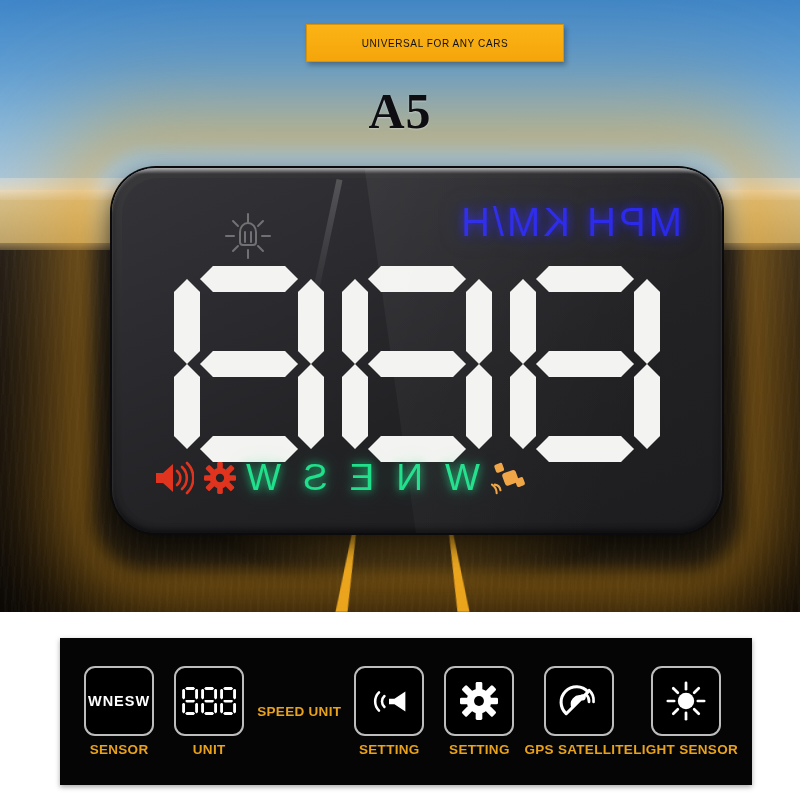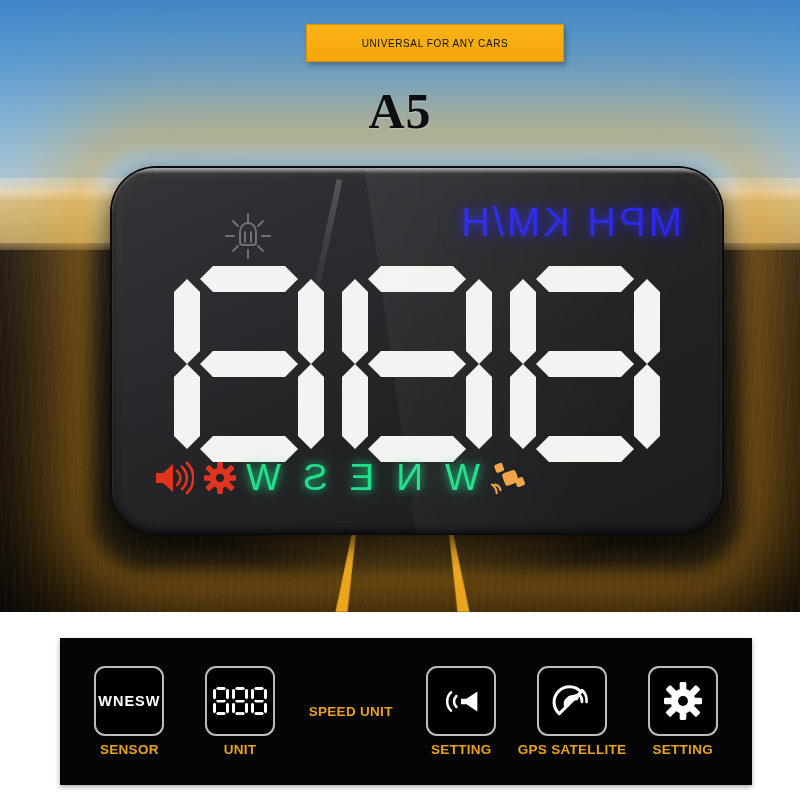--- a/index.html
+++ b/index.html
@@ -323,46 +323,64 @@
           <path d="M40 7 L40 29 L28 21 h-6 v-6 h6 z" fill="#fff"></path>
           <path d="M17 12 a8 8 0 0 0 0 12" stroke="#fff" stroke-width="2.8" fill="none" stroke-linecap="round"></path>
           <path d="M11 8  a14 14 0 0 0 0 20" stroke="#fff" stroke-width="2.8" fill="none" stroke-linecap="round"></path>
         </svg>
       </div>
       <div class="celllabel">SETTING</div>
     </div>
 
     <div class="cell">
       <div class="cellbox">
-        <svg viewBox="0 0 44 44" width="40" height="40">
-          <path d="M8 36 a17 17 0 1 1 24 -24 z" fill="none" stroke="#fff" stroke-width="3.4" stroke-linejoin="round"></path>
-          <path d="M14 30 a10 10 0 0 1 12 -14 z" fill="#fff"></path>
-          <circle cx="26" cy="18" r="3.4" fill="#fff"></circle>
-          <path d="M30 15 a10 10 0 0 1 3 8" stroke="#fff" stroke-width="3" fill="none" stroke-linecap="round"></path>
-          <path d="M33 10 a16 16 0 0 1 5 13" stroke="#fff" stroke-width="3" fill="none" stroke-linecap="round"></path>
-        </svg>
-      </div>
-      <div class="celllabel">GPS SATELLITE</div>
-    </div>
-
-    <div class="cell">
-      <div class="cellbox">
         <svg viewBox="0 0 40 40" width="38" height="38">
           <g fill="#fff">
             <circle cx="20" cy="20" r="13"></circle>
             <rect x="16.5" y="0" width="7" height="10" rx="1.5"></rect>
             <rect x="16.5" y="30" width="7" height="10" rx="1.5"></rect>
             <rect x="0" y="16.5" width="10" height="7" rx="1.5"></rect>
             <rect x="30" y="16.5" width="10" height="7" rx="1.5"></rect>
             <rect x="4" y="4" width="7" height="10" rx="1.5" transform="rotate(-45 7.5 9)"></rect>
             <rect x="29" y="26" width="7" height="10" rx="1.5" transform="rotate(-45 32.5 31)"></rect>
             <rect x="29" y="4" width="7" height="10" rx="1.5" transform="rotate(45 32.5 9)"></rect>
             <rect x="4" y="26" width="7" height="10" rx="1.5" transform="rotate(45 7.5 31)"></rect>
           </g>
           <circle cx="20" cy="20" r="5.2" fill="#000"></circle>
         </svg>
       </div>
       <div class="celllabel">SETTING</div>
     </div>
 
+    <div class="cell">
+      <div class="cellbox">
+        <svg viewBox="0 0 44 44" width="40" height="40">
+          <path d="M8 36 a17 17 0 1 1 24 -24 z" fill="none" stroke="#fff" stroke-width="3.4" stroke-linejoin="round"></path>
+          <path d="M14 30 a10 10 0 0 1 12 -14 z" fill="#fff"></path>
+          <circle cx="26" cy="18" r="3.4" fill="#fff"></circle>
+          <path d="M30 15 a10 10 0 0 1 3 8" stroke="#fff" stroke-width="3" fill="none" stroke-linecap="round"></path>
+          <path d="M33 10 a16 16 0 0 1 5 13" stroke="#fff" stroke-width="3" fill="none" stroke-linecap="round"></path>
+        </svg>
+      </div>
+      <div class="celllabel">GPS SATELLITE</div>
+    </div>
+
+    <div class="cell">
+      <div class="cellbox">
+        <svg viewBox="0 0 44 44" width="40" height="40">
+          <circle cx="22" cy="22" r="9" fill="#fff"></circle>
+          <g stroke="#fff" stroke-width="3" stroke-linecap="round">
+            <line x1="22" y1="2" x2="22" y2="9"></line>
+            <line x1="22" y1="35" x2="22" y2="42"></line>
+            <line x1="2" y1="22" x2="9" y2="22"></line>
+            <line x1="35" y1="22" x2="42" y2="22"></line>
+            <line x1="8" y1="8" x2="13" y2="13"></line>
+            <line x1="31" y1="31" x2="36" y2="36"></line>
+            <line x1="36" y1="8" x2="31" y2="13"></line>
+            <line x1="13" y1="31" x2="8" y2="36"></line>
+          </g>
+        </svg>
+      </div>
+      <div class="celllabel">LIGHT SENSOR</div>
+    </div>
 
   </div>
 </div>
 
 </body></html>

